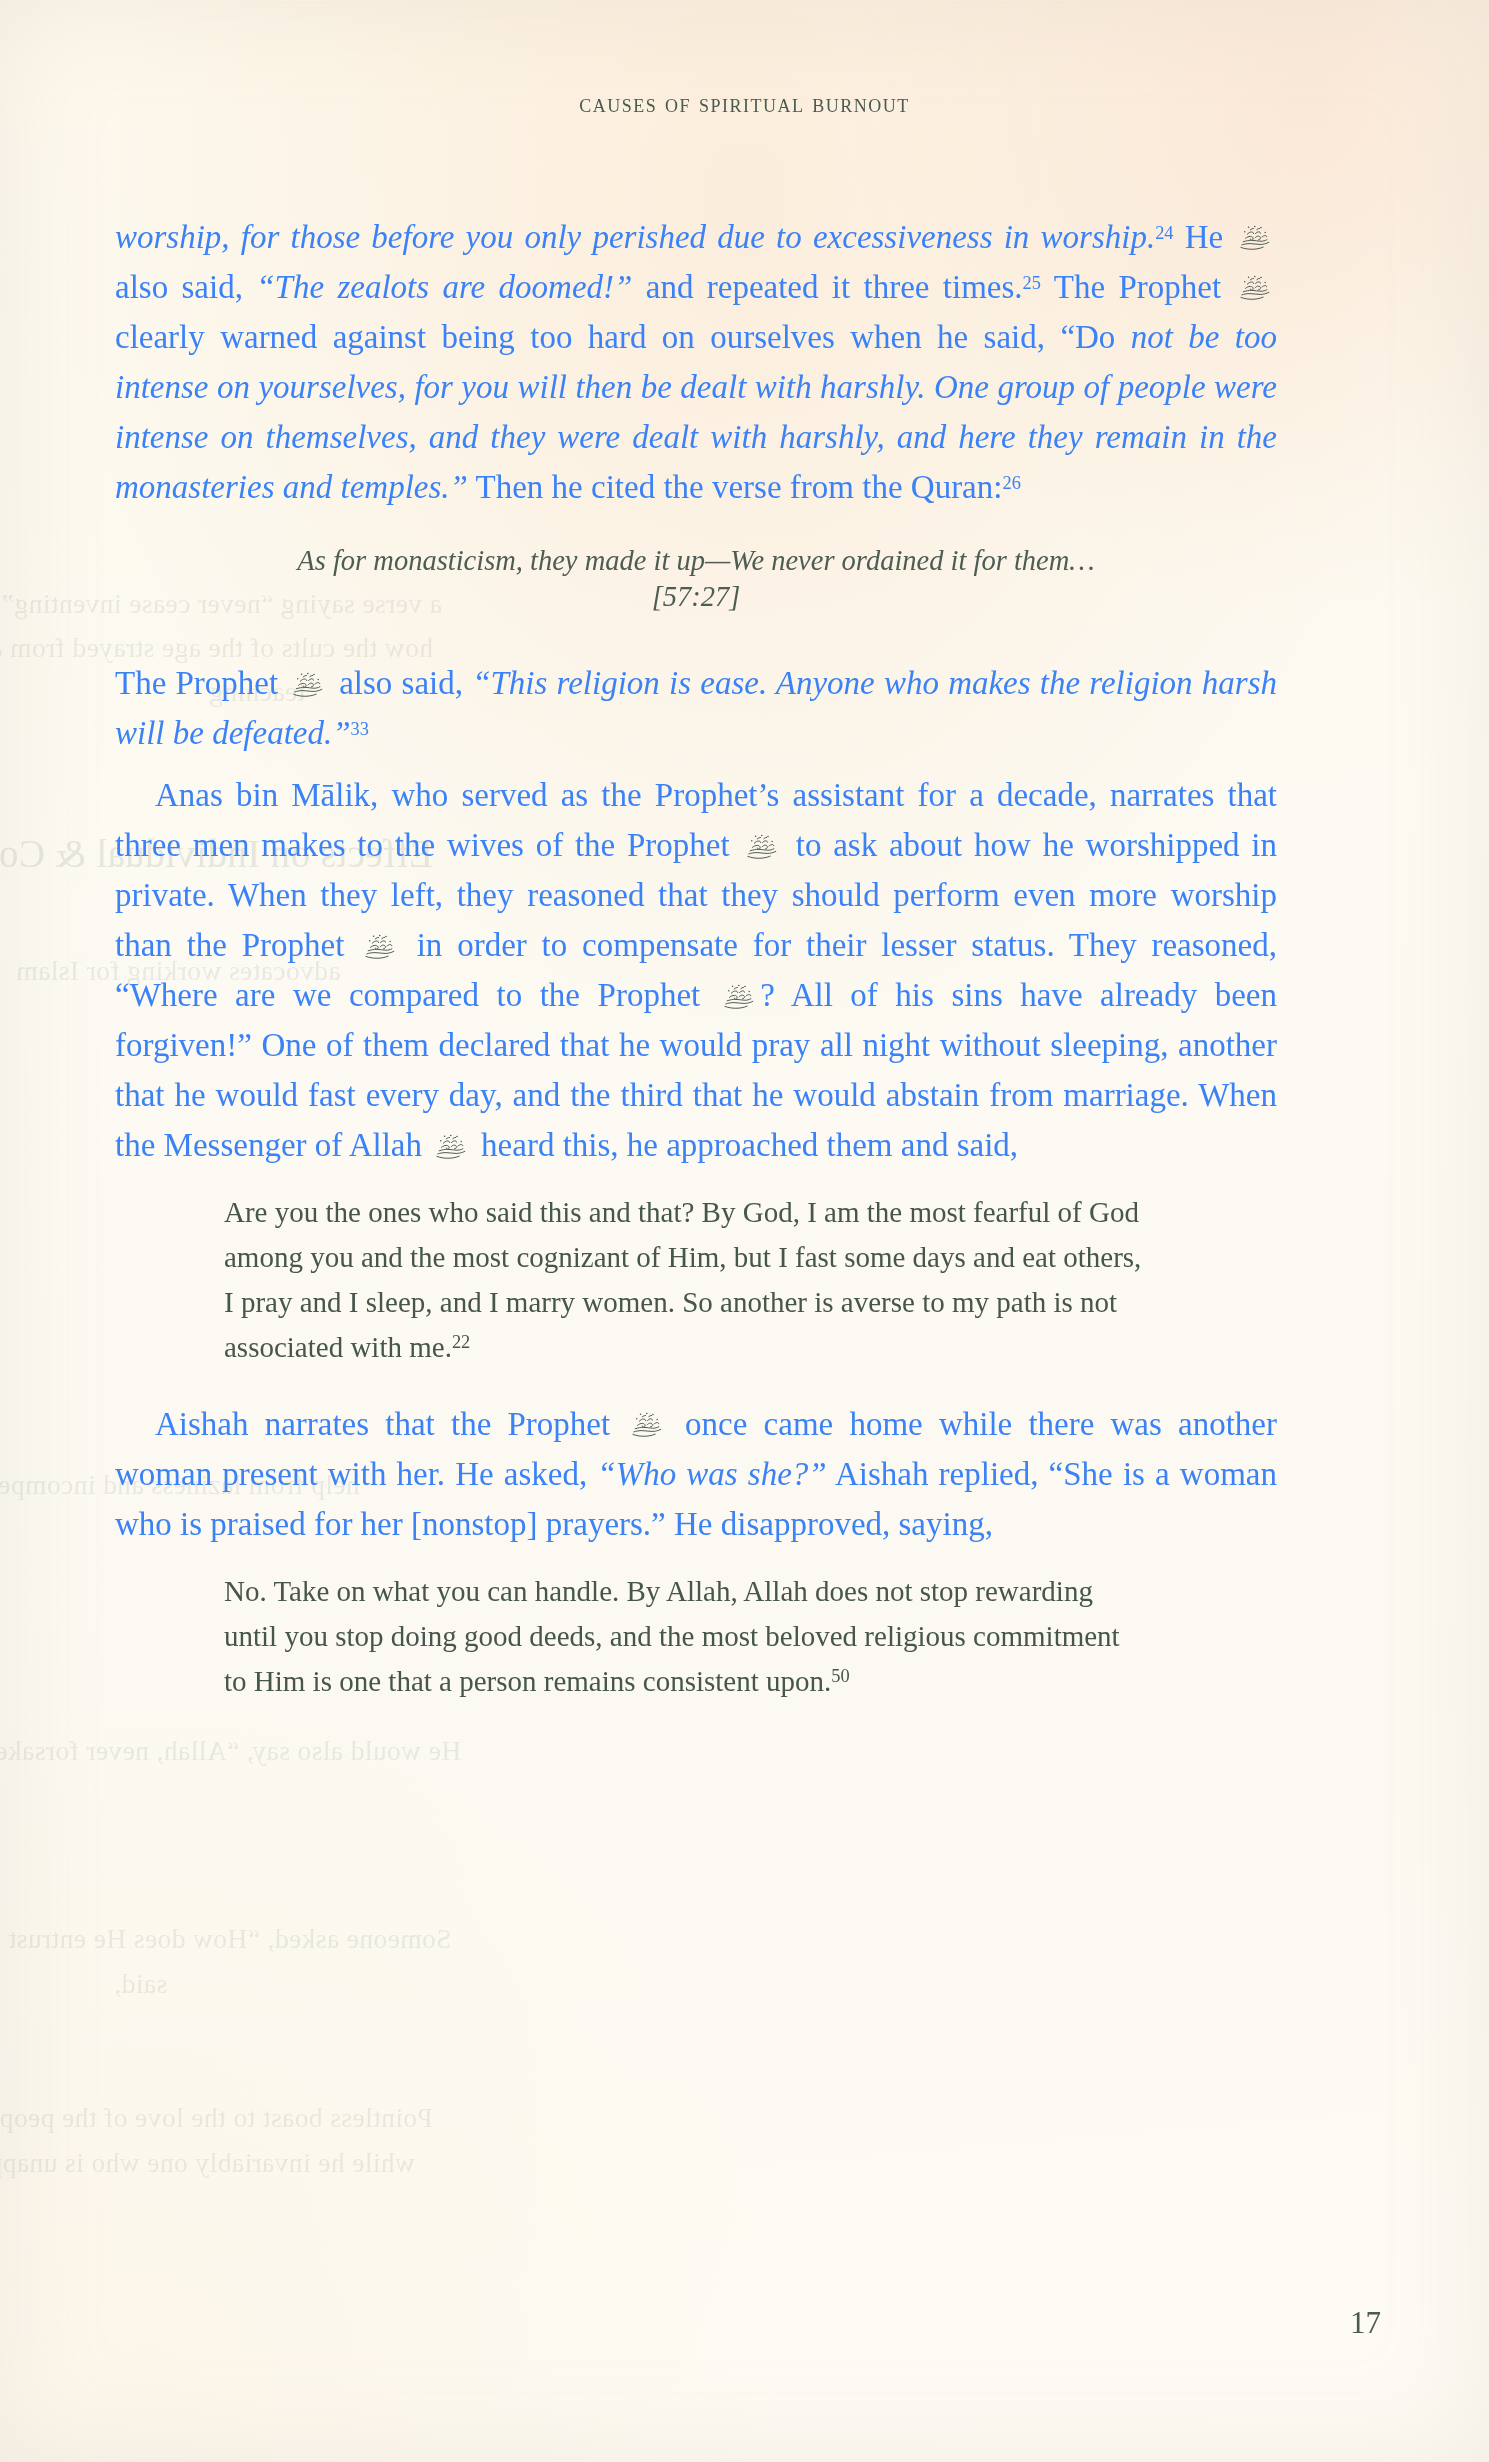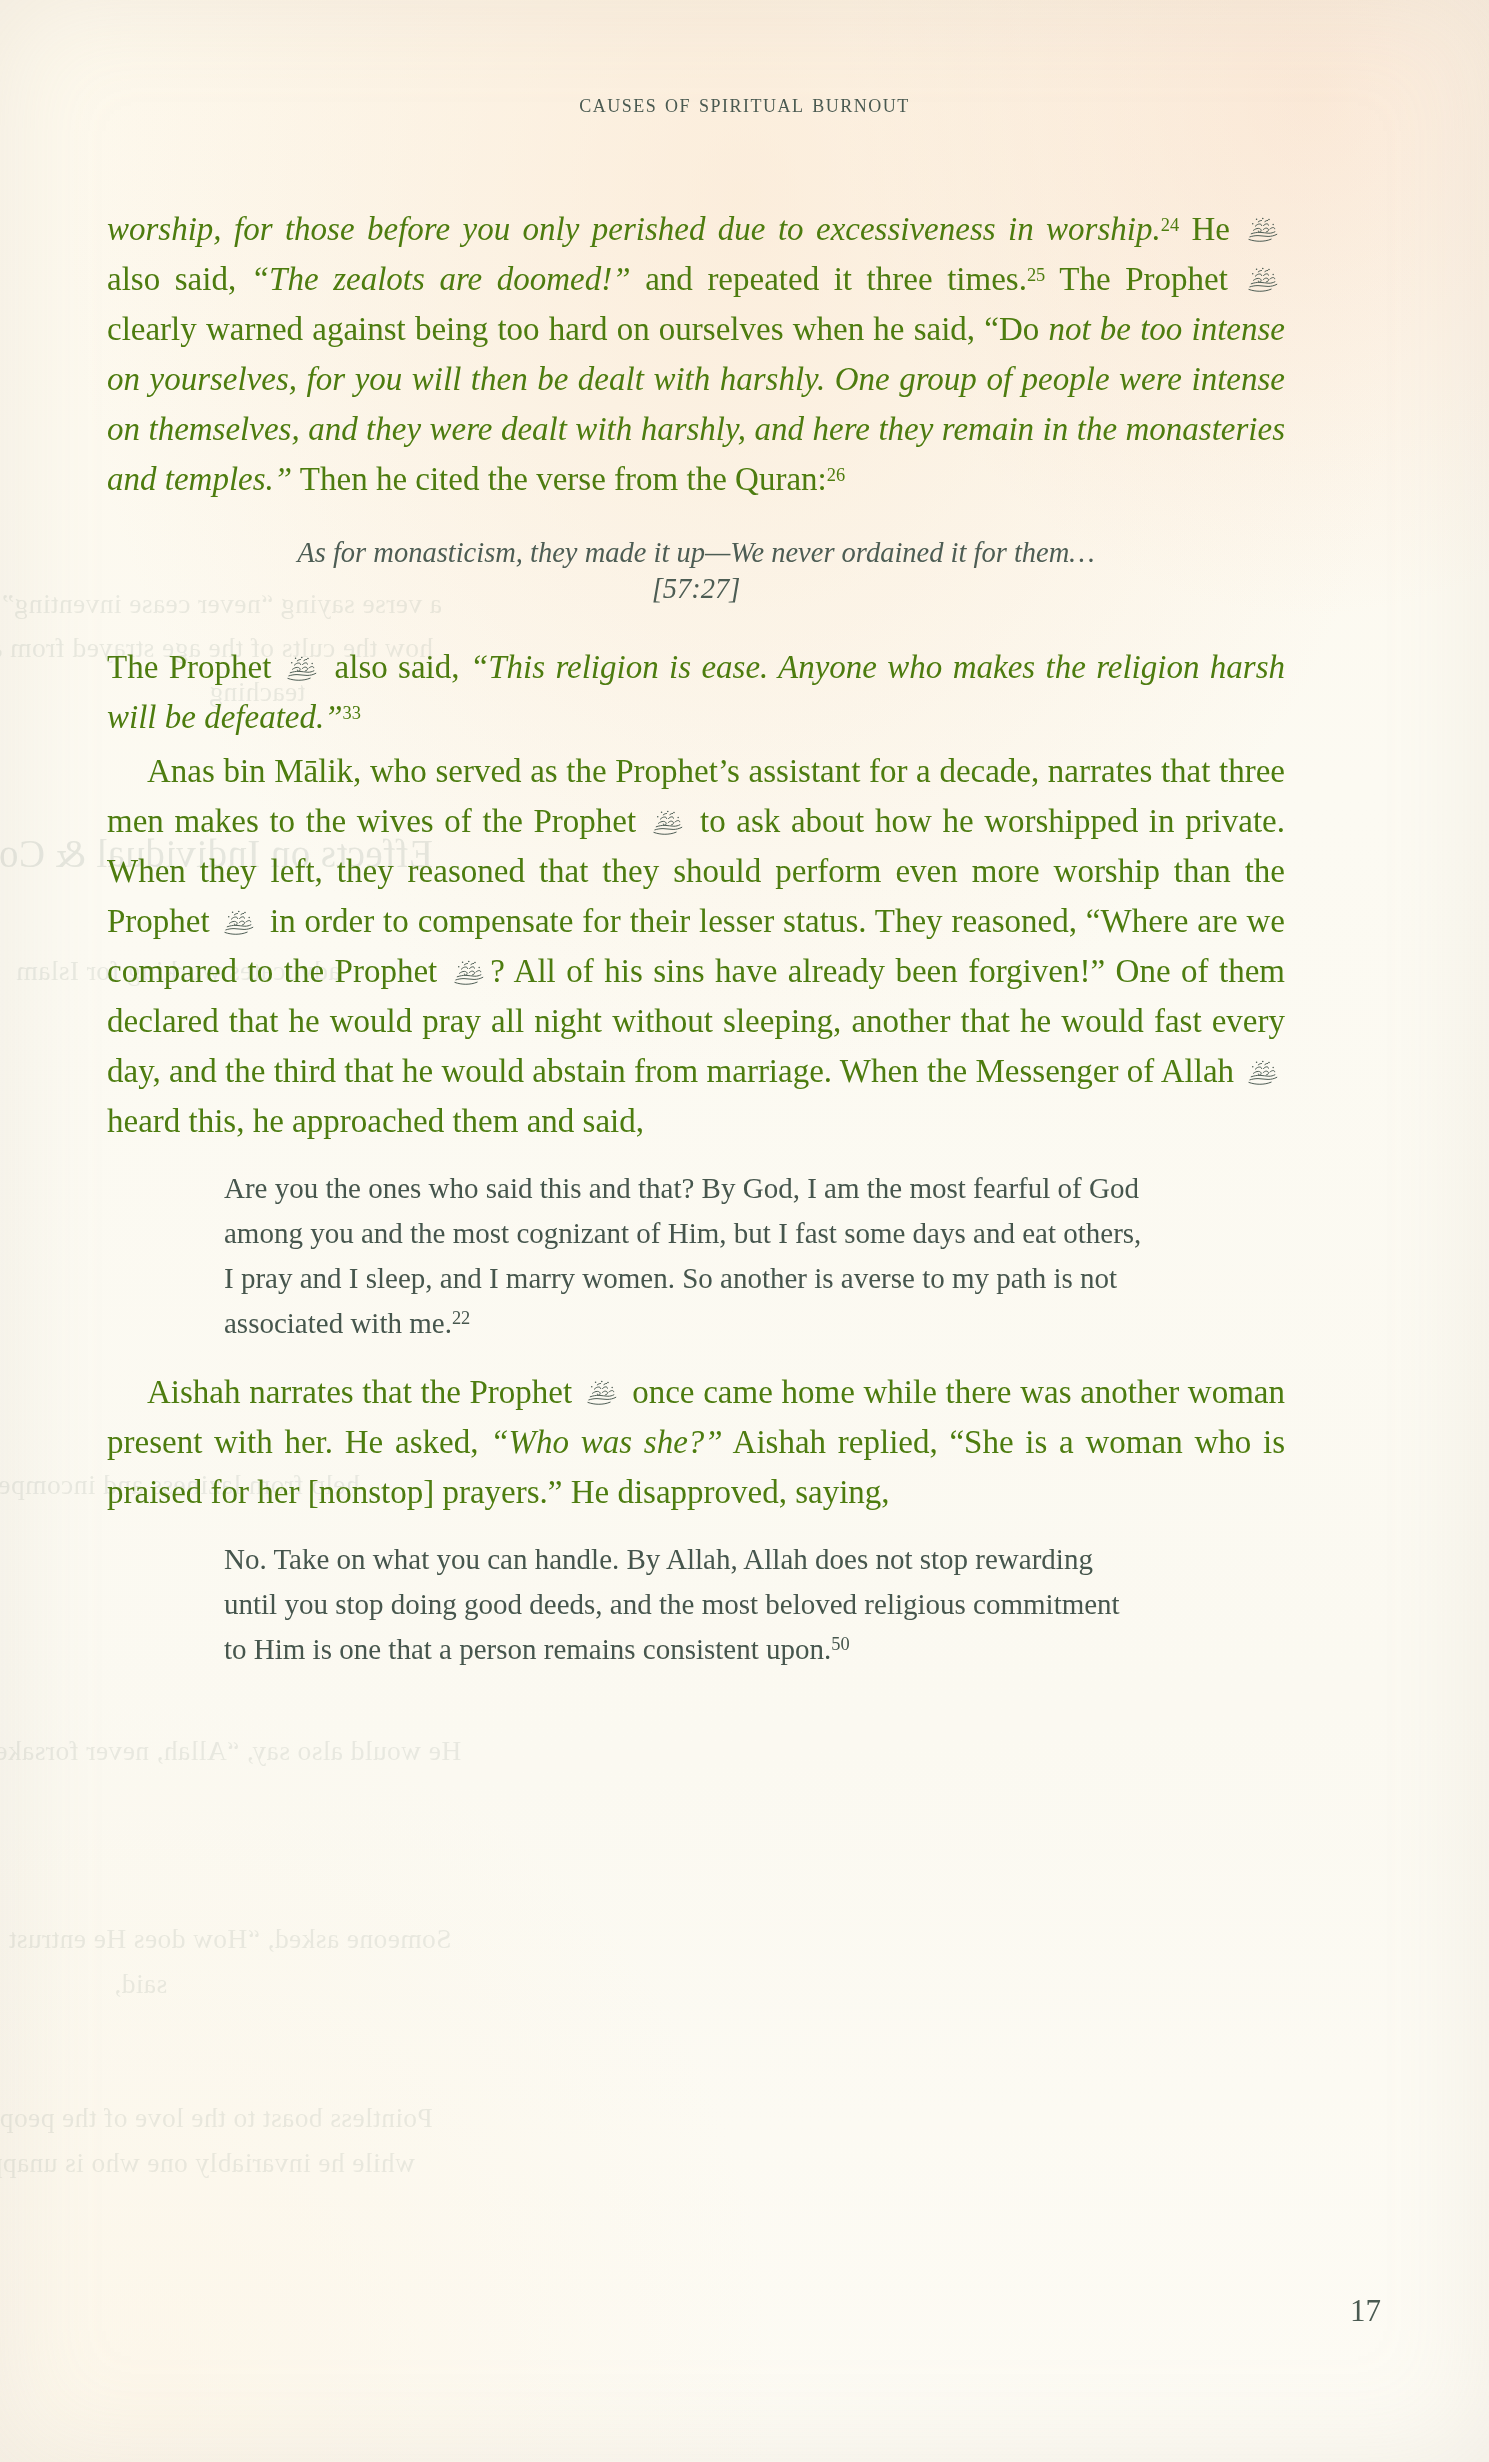--- a/index.html
+++ b/index.html
@@ -73,26 +73,26 @@
   .running-head::first-letter { font-size: 25px; }
 
   .content {
     position: absolute;
     top: 200px;
     left: 103px;
     width: 1186px;
   }
 
   p.body {
-    margin: 4px;
+    margin: 12px;
     font-size: 33px;
     line-height: 50px;
     text-align: justify;
     text-justify: inter-word;
-    color: #4d7c0f;
+    color: #3b82f6;
     hyphens: none;
   }
   p.body.indent { text-indent: 40px; }
 
   i, em { font-style: italic; }
 
   sup.fn {
     font-size: 18.4px;
     vertical-align: 9.2px;
     line-height: 0;
@@ -145,21 +145,21 @@
     color: #46564d;
   }
   blockquote.extract p { margin: 0; }
 
   .gap-sm { height: 16.5px; }
   .gap-md { height: 24px; }
 
   .folio {
     position: absolute;
     right: 108px;
-    bottom: 133px;
+    bottom: 121px;
     font-size: 31px;
     color: #4a5a51;
     z-index: 4;
   }
 </style>
 </head>
 <body>
 
 <div class="paper-tint"></div>
 

